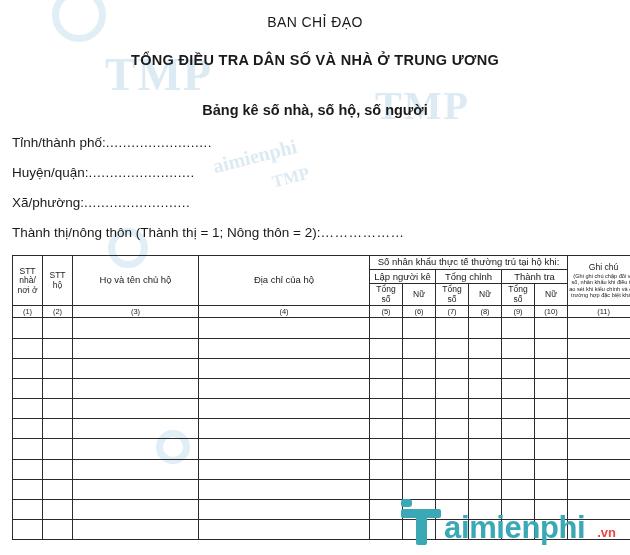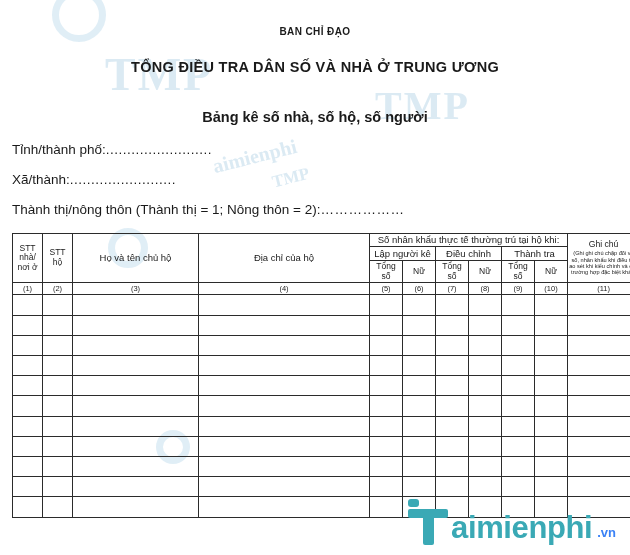--- a/index.html
+++ b/index.html
@@ -42,24 +42,24 @@
   }
   .wmc1 { left: 52px; top: -12px; width: 54px; height: 54px; }
   .wmc2 { left: 108px; top: 228px; width: 40px; height: 40px; }
   .wmc3 { left: 156px; top: 430px; width: 34px; height: 34px; }
 
   
   .page { position: relative; z-index: 2; padding: 8px 12px 0 12px; }
 
   .hdr { text-align: center; }
   .hdr .line1 {
-    font-size: 10px;
-    font-weight: bold;
+    font-size: 14px;
+    font-weight: normal;
     letter-spacing: .4px;
-    margin-top: 18px;
+    margin-top: 6px;
   }
   .hdr .line2 {
     font-size: 14.5px;
     font-weight: bold;
     letter-spacing: .3px;
     margin-top: 22px;
   }
   .hdr .line3 {
     font-size: 14.5px;
     font-weight: bold;
@@ -147,23 +147,23 @@
     font-size: 31px;
     font-weight: bold;
     color: #3aa9b5;
     line-height: 1;
     letter-spacing: -.4px;
     padding-bottom: 2px;
   }
   .logo .lsuffix {
     font-size: 13px;
     font-weight: bold;
-    color: #3b82f6;
+    color: #ef4444;
     padding-bottom: 5px;
-    padding-left: 5px;
+    padding-left: 12px;
   }
 </style>
 </head>
 <body>
 
 <div class="wm-layer">
   <div class="wm-circle wmc1"></div>
   <div class="wm-circle wmc2"></div>
   <div class="wm-circle wmc3"></div>
   <div class="wm-text wm1">TMP</div>
@@ -178,21 +178,24 @@
     <div class="line1">BAN CHỈ ĐẠO</div>
     <div class="line2">TỔNG ĐIỀU TRA DÂN SỐ VÀ NHÀ Ở TRUNG ƯƠNG</div>
     <div class="line3">Bảng kê số nhà, số hộ, số người</div>
   </div>
 
   <div class="fields">
     <div class="field">
       <span>Tỉnh/thành phố:</span><span class="dots">.........................</span>
     </div>
     <div class="field">
-      <span>Xã/thành:</span><span class="dots">.........................</span>
+      <span>Huyện/quận:</span><span class="dots">.........................</span>
+    </div>
+    <div class="field">
+      <span>Xã/phường:</span><span class="dots">.........................</span>
     </div>
     <div class="field">
       <span>Thành thị/nông thôn (Thành thị = 1; Nông thôn = 2):</span><span class="dots">………………</span>
     </div>
   </div>
 
   <table class="main">
     <colgroup>
       <col class="c1">
         <col class="c2">
@@ -213,21 +216,21 @@
         <th class="th-mid" rowspan="3">Họ và tên chủ hộ</th>
         <th class="th-mid" rowspan="3">Địa chỉ của hộ</th>
         <th class="th-mid" colspan="6">Số nhân khẩu thực tế thường trú tại hộ khi:</th>
         <th class="note-cell" rowspan="3">
           <div class="nt-title">Ghi chú</div>
           <div>(Ghi ghi chú chặp đối về số, nhân khẩu khi điều tra ao sét khi kiểu chính và các trường hợp đặc biệt khác)</div>
         </th>
       </tr>
       <tr>
         <th class="th-grp" colspan="2">Lập người kê</th>
-        <th class="th-grp" colspan="2">Điều chỉnh</th>
+        <th class="th-grp" colspan="2">Tổng chỉnh</th>
         <th class="th-grp" colspan="2">Thành tra</th>
       </tr>
       <tr>
         <th class="th-small">Tổng số</th>
         <th class="th-small">Nữ</th>
         <th class="th-small">Tổng số</th>
         <th class="th-small">Nữ</th>
         <th class="th-small">Tổng số</th>
         <th class="th-small">Nữ</th>
       </tr>

